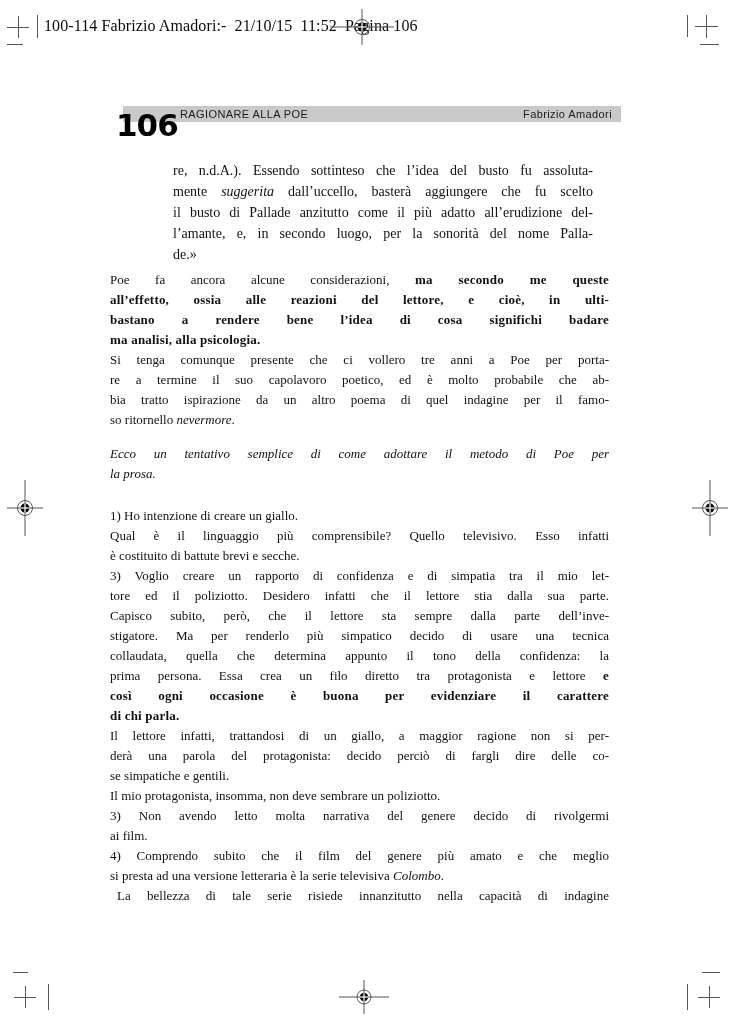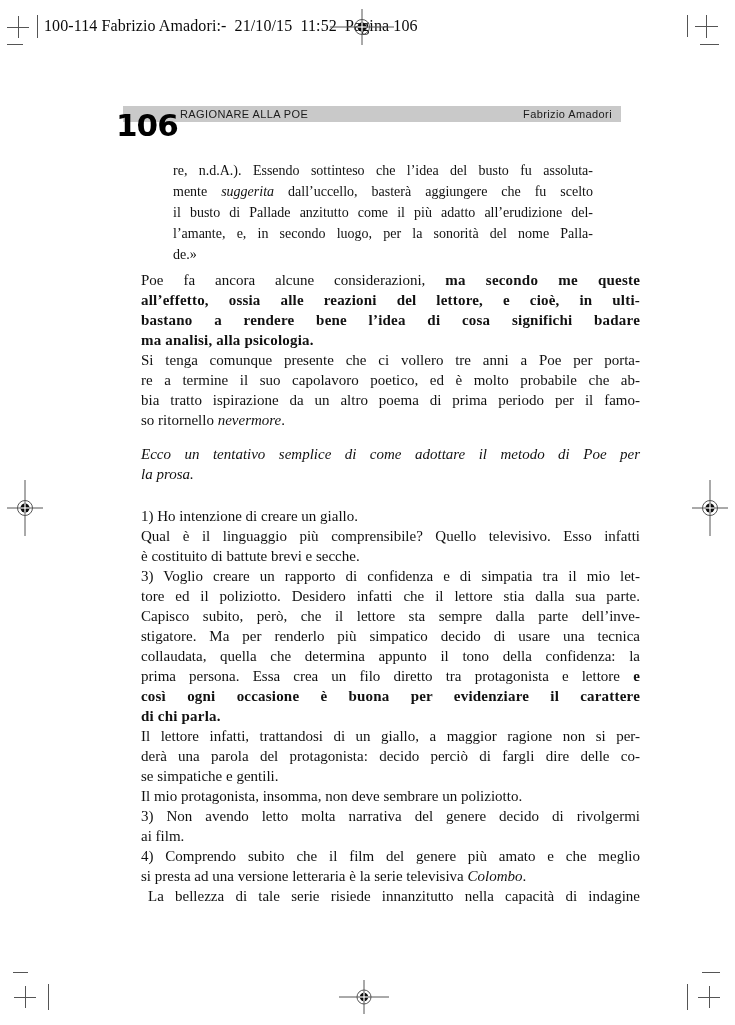--- a/index.html
+++ b/index.html
@@ -15,22 +15,22 @@
   .header-bar{position:absolute;left:123px;top:106px;width:498px;height:16px;background:#c9c9c9;
         display:flex;align-items:center;justify-content:space-between;
         font-family:"Liberation Sans",sans-serif;font-size:11px;color:#1b1b1b;letter-spacing:0.4px;}
   .header-title{margin-left:57px;}
   .header-author{margin-right:9px;margin-left:8px;}
   .page-number{position:absolute;left:116px;top:107px;font-family:"DejaVu Sans",sans-serif;
         font-weight:bold;font-size:31px;letter-spacing:-1px;color:#000;}
   
   .quote-block{position:absolute;left:173px;top:160px;width:420px;
         font-size:14px;line-height:21px;}
-  .body-block{position:absolute;left:141px;top:270px;width:499px;
-        font-size:15px;line-height:20px;}
+  .body-block{position:absolute;left:110px;top:270px;width:499px;
+        font-size:13px;line-height:20px;}
   .tline{text-align:justify;}
   .tline.just{text-align-last:justify;-moz-text-align-last:justify;}
   .tline.gap1{height:14px;}
   .tline.gap2{height:22px;}
   .tline.ind{text-indent:7px;}
   .b{font-weight:bold;letter-spacing:0.2px;}
   .i{font-style:italic;}
 </style>
 </head>
 <body>
@@ -117,21 +117,21 @@
       <div class="tline"><span>de.»</span></div>
     </div>
 
   <div class="body-block">
       <div class="tline just"><span>Poe fa ancora alcune considerazioni, </span><span class="b">ma secondo me queste</span></div>
       <div class="tline just"><span class="b">all’effetto, ossia alle reazioni del lettore, e cioè, in ulti-</span></div>
       <div class="tline just"><span class="b">bastano a rendere bene l’idea di cosa significhi badare</span></div>
       <div class="tline"><span class="b">ma analisi, alla psicologia.</span></div>
       <div class="tline just"><span>Si tenga comunque presente che ci vollero tre anni a Poe per porta-</span></div>
       <div class="tline just"><span>re a termine il suo capolavoro poetico, ed è molto probabile che ab-</span></div>
-      <div class="tline just"><span>bia tratto ispirazione da un altro poema di prima periodo per il famo-</span></div>
+      <div class="tline just"><span>bia tratto ispirazione da un altro poema di quel indagine per il famo-</span></div>
       <div class="tline"><span>so ritornello </span><span class="i">nevermore</span><span>.</span></div>
       <div class="tline gap1"></div>
       <div class="tline just"><span class="i">Ecco un tentativo semplice di come adottare il metodo di Poe per</span></div>
       <div class="tline"><span class="i">la prosa.</span></div>
       <div class="tline gap2"></div>
       <div class="tline"><span>1) Ho intenzione di creare un giallo.</span></div>
       <div class="tline just"><span>Qual è il linguaggio più comprensibile? Quello televisivo. Esso infatti</span></div>
       <div class="tline"><span>è costituito di battute brevi e secche.</span></div>
       <div class="tline just"><span>3) Voglio creare un rapporto di confidenza e di simpatia tra il mio let-</span></div>
       <div class="tline just"><span>tore ed il poliziotto. Desidero infatti che il lettore stia dalla sua parte.</span></div>

